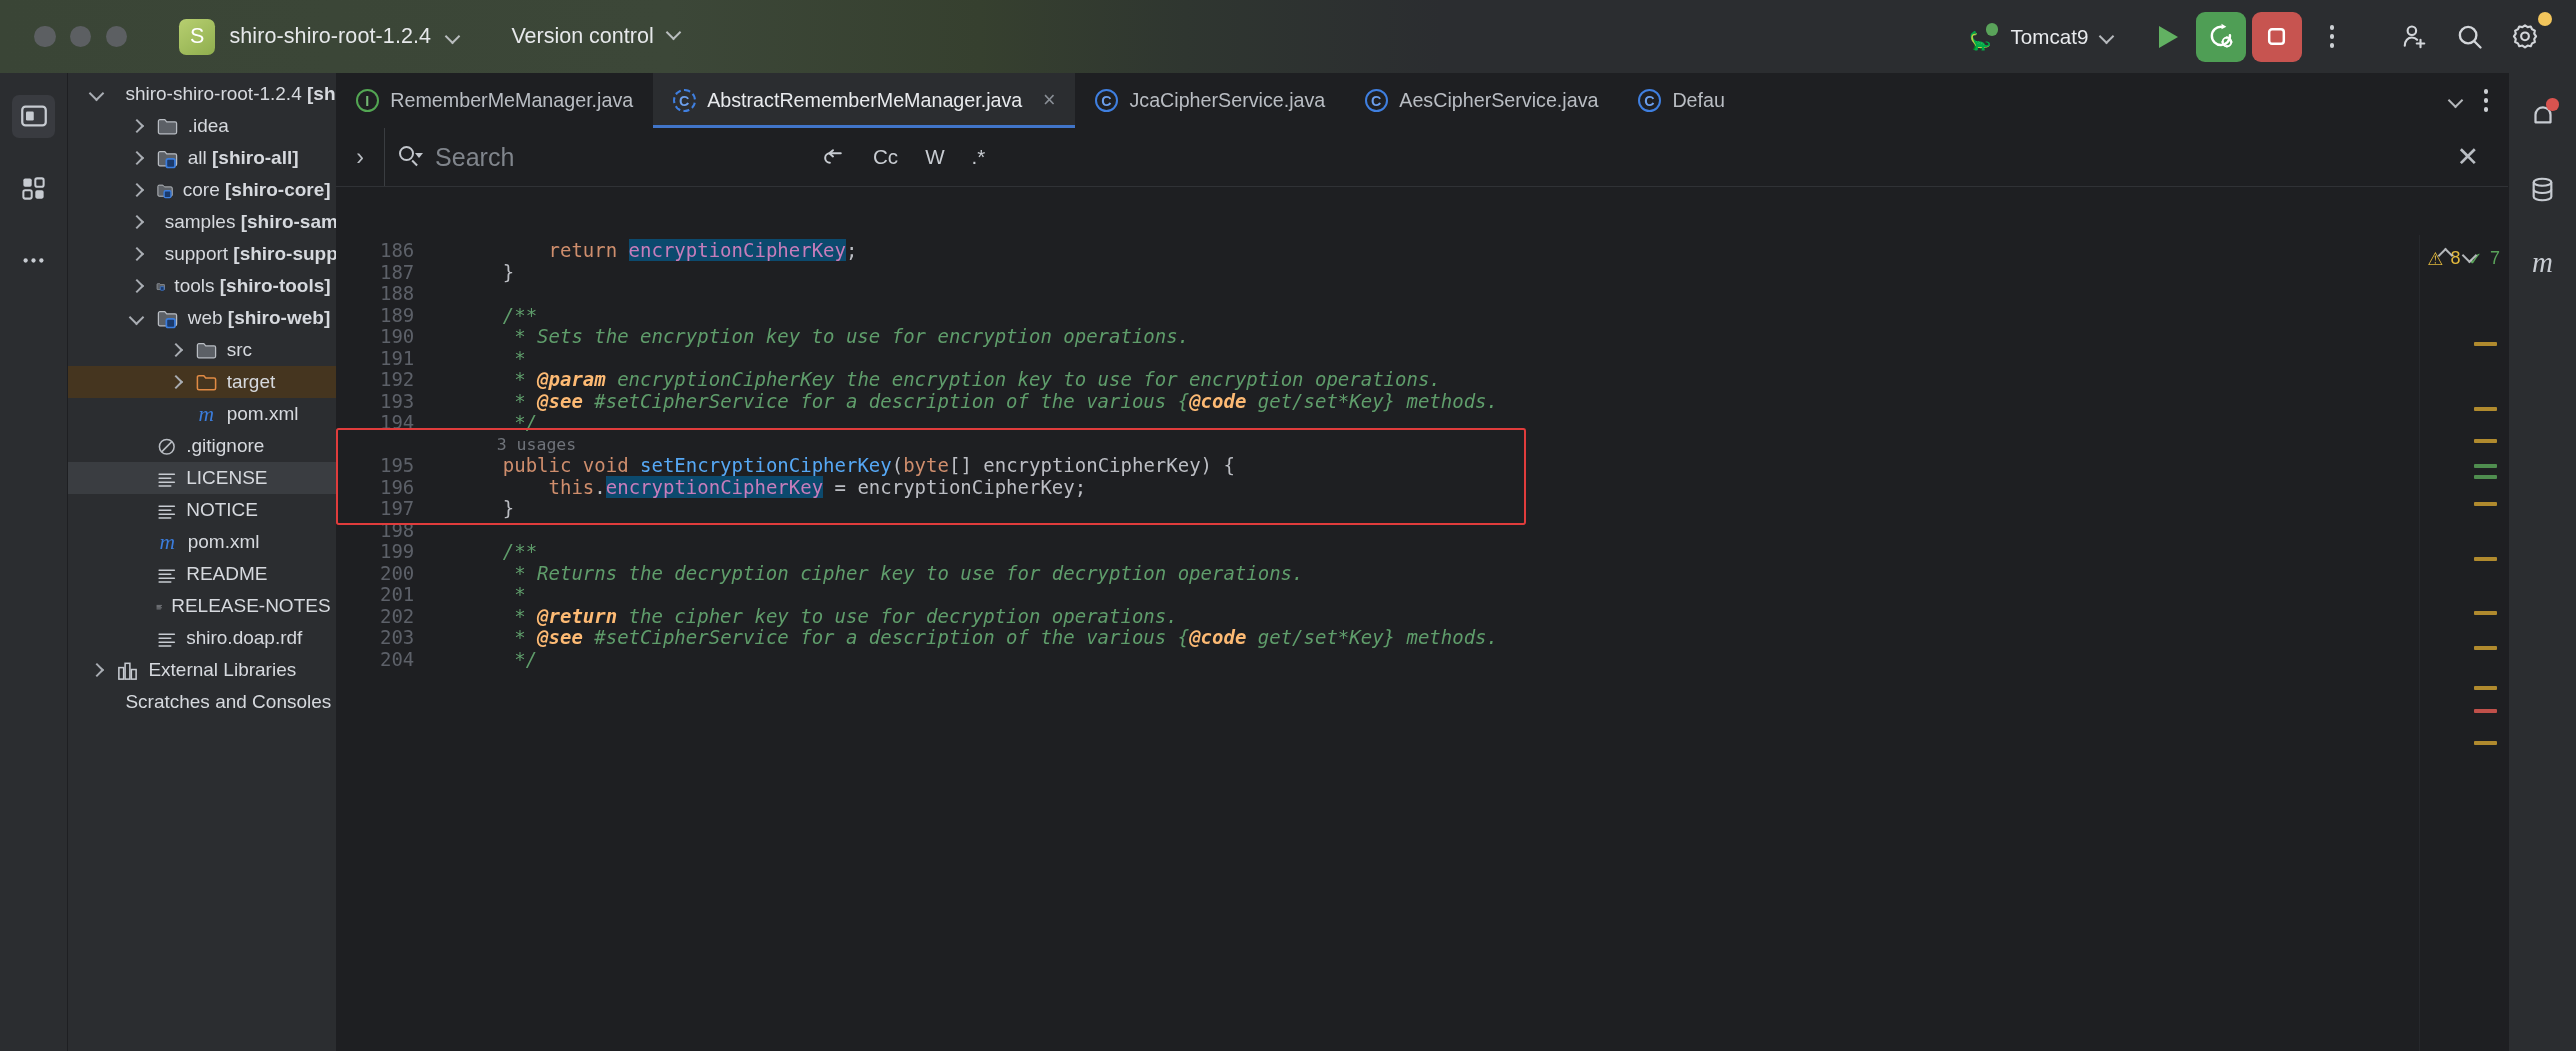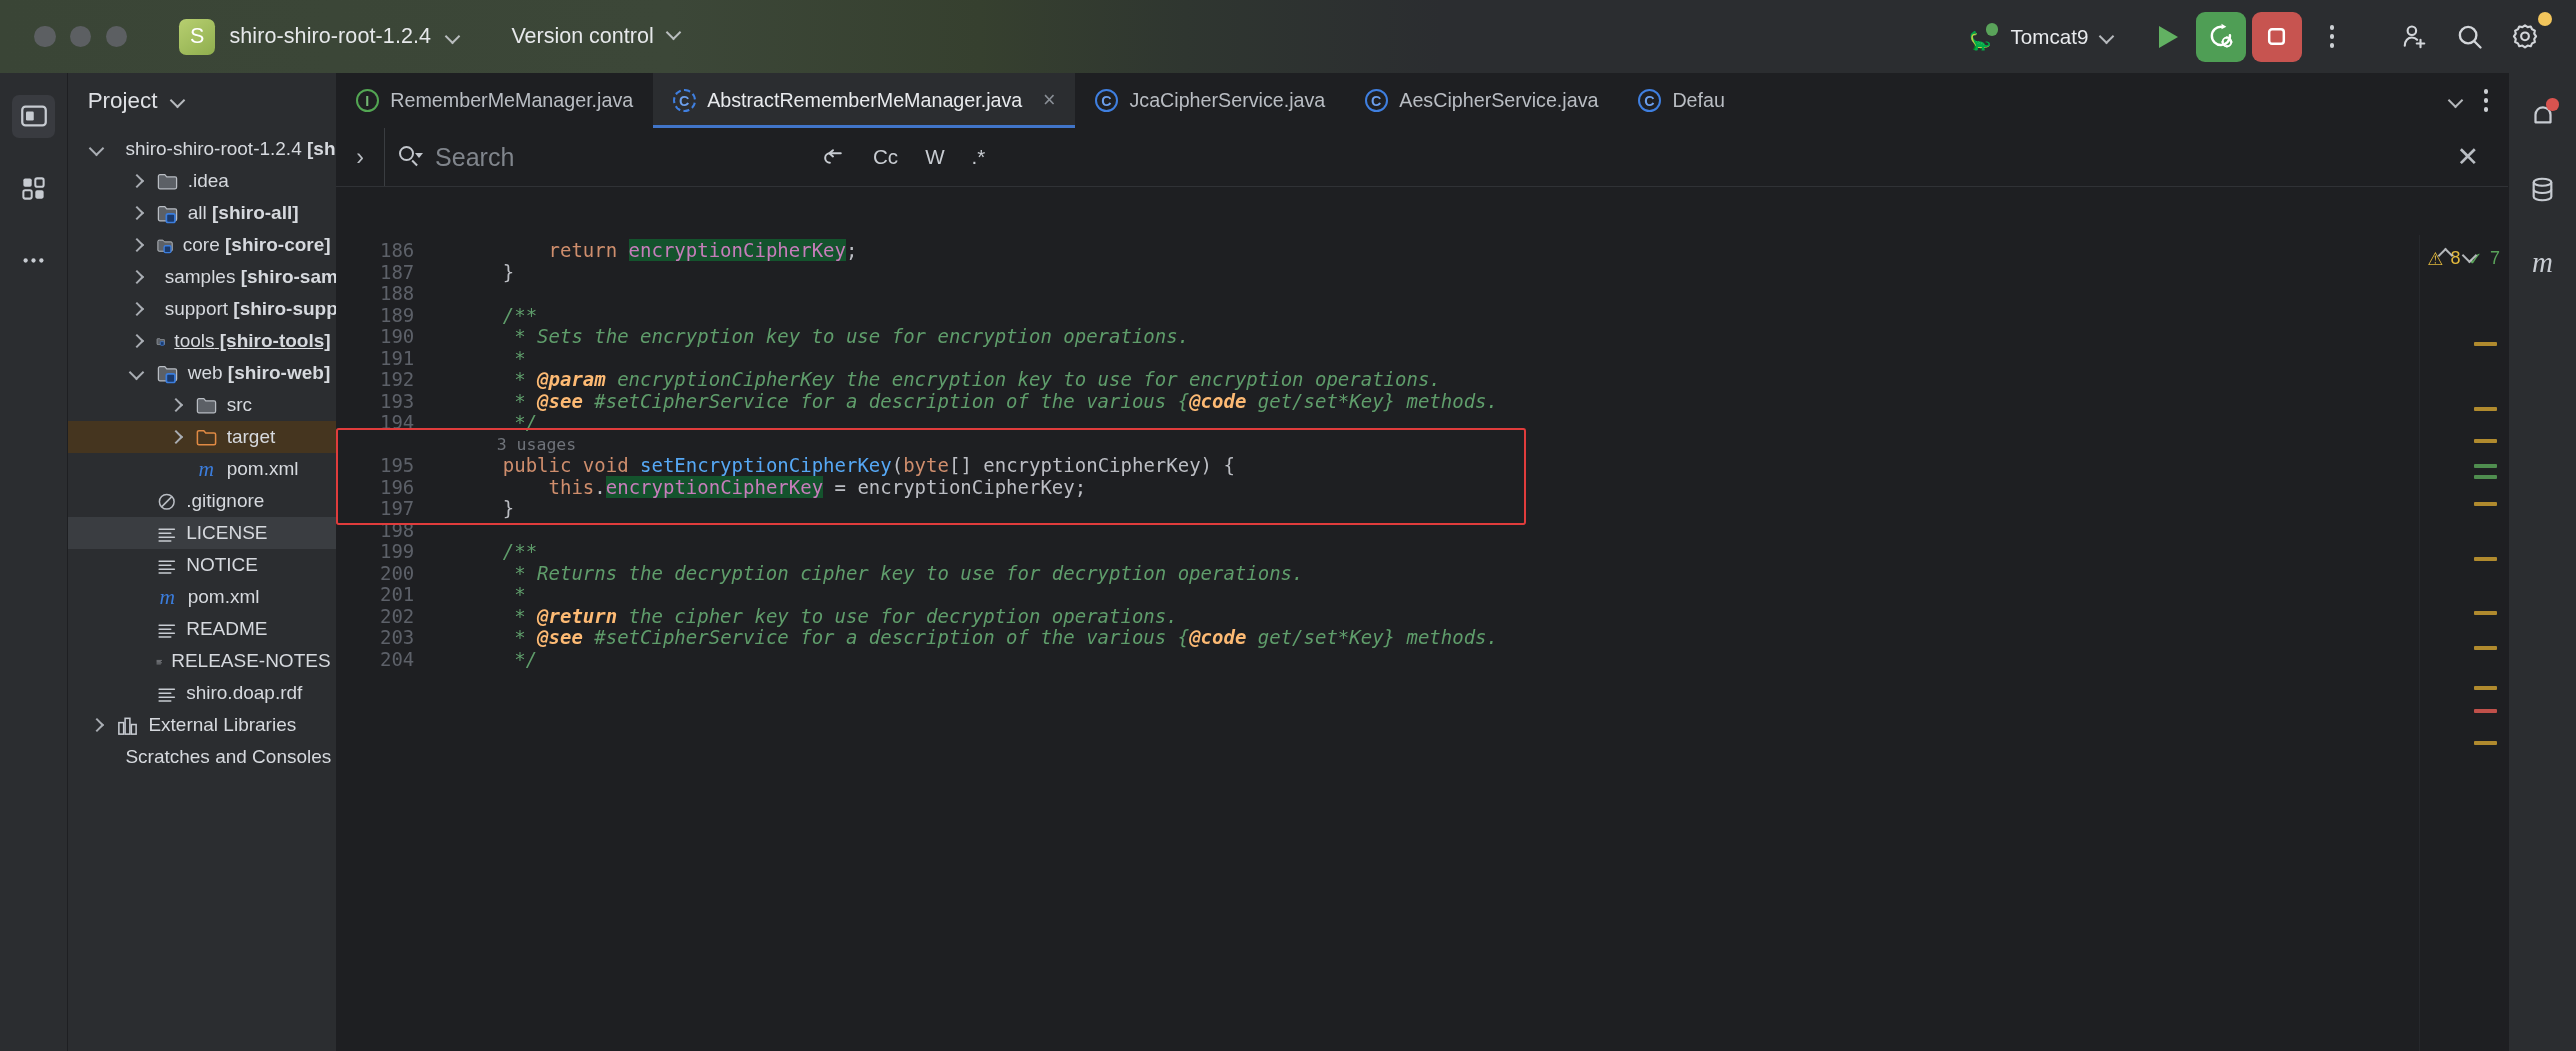--- a/index.html
+++ b/index.html
@@ -134,21 +134,21 @@
   }
   .gutter div{ height:21.5px; line-height:21.5px; }
   .code{
     flex:1; padding-top:5.4px; padding-left:23px; position:relative;
     font-family:"DejaVu Sans Mono", monospace; font-size:19px; white-space:pre; overflow:hidden;
   }
   .code .ln{ height:21.5px; line-height:21.5px; }
   .kw{ color:#cf8e6d; }
   .cm{ color:#5f9d6b; font-style:italic; }
   .cmtag{ color:#fdba74; font-style:italic; font-weight:700; }
-  .fldhl{ color:#c77dbb; background:#14532d; }
+  .fldhl{ color:#c77dbb; background:#0c4a6e; }
   .mth{ color:#56a8f5; }
   .txt{ color:#bcbec4; }
   .usages{ color:#6f737a; font-size:16.5px; }
 
   .redbox{
     position:absolute; border:2.7px solid #e03c3c; border-radius:2.7px; pointer-events:none;
   }
 
   
   .inspect{
@@ -271,24 +271,20 @@
     <div class="ri">
       <svg width="27" height="27" viewBox="0 0 24 24">
         <circle cx="5" cy="12" r="1.9" fill="#c7cbd1"></circle>
           <circle cx="12" cy="12" r="1.9" fill="#c7cbd1"></circle>
           <circle cx="19" cy="12" r="1.9" fill="#c7cbd1"></circle>
       </svg>
     </div>
   </div>
 
   <div class="project">
-    <div class="project-head">
-      <span class="project-title">Project</span>
-      <span class="chev"></span>
-    </div>
     <div class="tree" id="tree">
         <div class="row" style="padding-left: 19.7px;">
           <span class="arrow d"></span>
           <svg width="23" height="23" viewBox="0 0 24 24">
             <path d="M2.5 6.5 A1.6 1.6 0 0 1 4.1 4.9 H9.2 L11.2 7.2 H19.9 A1.6 1.6 0 0 1 21.5 8.8 V18 A1.6 1.6 0 0 1 19.9 19.6 H4.1 A1.6 1.6 0 0 1 2.5 18 Z" fill="#5c6066" stroke="#b9bdc3" stroke-width="1.3"></path>
             <rect x="10.8" y="12.4" width="9" height="9" rx="1.8" fill="#1b3a6b" stroke="#3b7ddd" stroke-width="1.8"></rect>
           </svg>
           <span class="lbl">shiro-shiro-root-1.2.4<b> [shiro-root]</b></span>
         </div>
         <div class="row" style="padding-left: 59px;">
@@ -323,21 +319,21 @@
           <span class="lbl">samples<b> [shiro-samples]</b></span>
         </div>
         <div class="row" style="padding-left: 59px;">
           <span class="arrow r"></span>
           <svg width="23" height="23" viewBox="0 0 24 24">
             <path d="M2.5 6.5 A1.6 1.6 0 0 1 4.1 4.9 H9.2 L11.2 7.2 H19.9 A1.6 1.6 0 0 1 21.5 8.8 V18 A1.6 1.6 0 0 1 19.9 19.6 H4.1 A1.6 1.6 0 0 1 2.5 18 Z" fill="#5c6066" stroke="#b9bdc3" stroke-width="1.3"></path>
             <rect x="10.8" y="12.4" width="9" height="9" rx="1.8" fill="#1b3a6b" stroke="#3b7ddd" stroke-width="1.8"></rect>
           </svg>
           <span class="lbl">support<b> [shiro-support]</b></span>
         </div>
-        <div class="row" style="padding-left: 59px; text-decoration: underline;">
+        <div class="row" style="padding-left: 59px;">
           <span class="arrow r"></span>
           <svg width="23" height="23" viewBox="0 0 24 24">
             <path d="M2.5 6.5 A1.6 1.6 0 0 1 4.1 4.9 H9.2 L11.2 7.2 H19.9 A1.6 1.6 0 0 1 21.5 8.8 V18 A1.6 1.6 0 0 1 19.9 19.6 H4.1 A1.6 1.6 0 0 1 2.5 18 Z" fill="#5c6066" stroke="#b9bdc3" stroke-width="1.3"></path>
             <rect x="10.8" y="12.4" width="9" height="9" rx="1.8" fill="#1b3a6b" stroke="#3b7ddd" stroke-width="1.8"></rect>
           </svg>
           <span class="lbl">tools<b> [shiro-tools]</b></span>
         </div>
         <div class="row" style="padding-left: 59px;">
           <span class="arrow d"></span>
           <svg width="23" height="23" viewBox="0 0 24 24">

